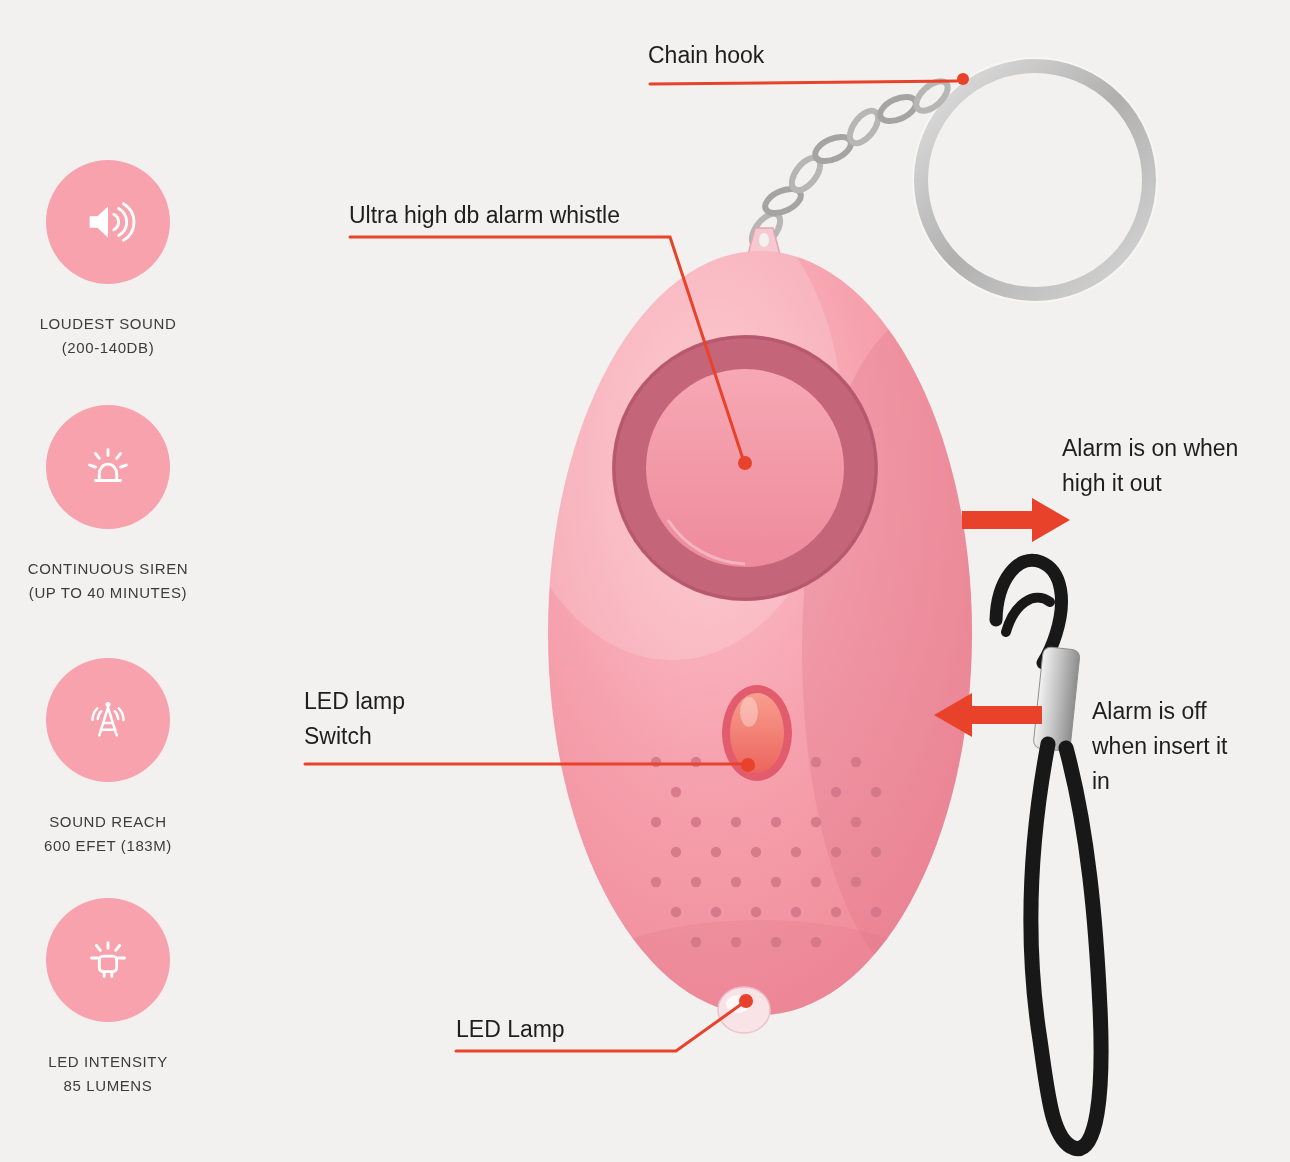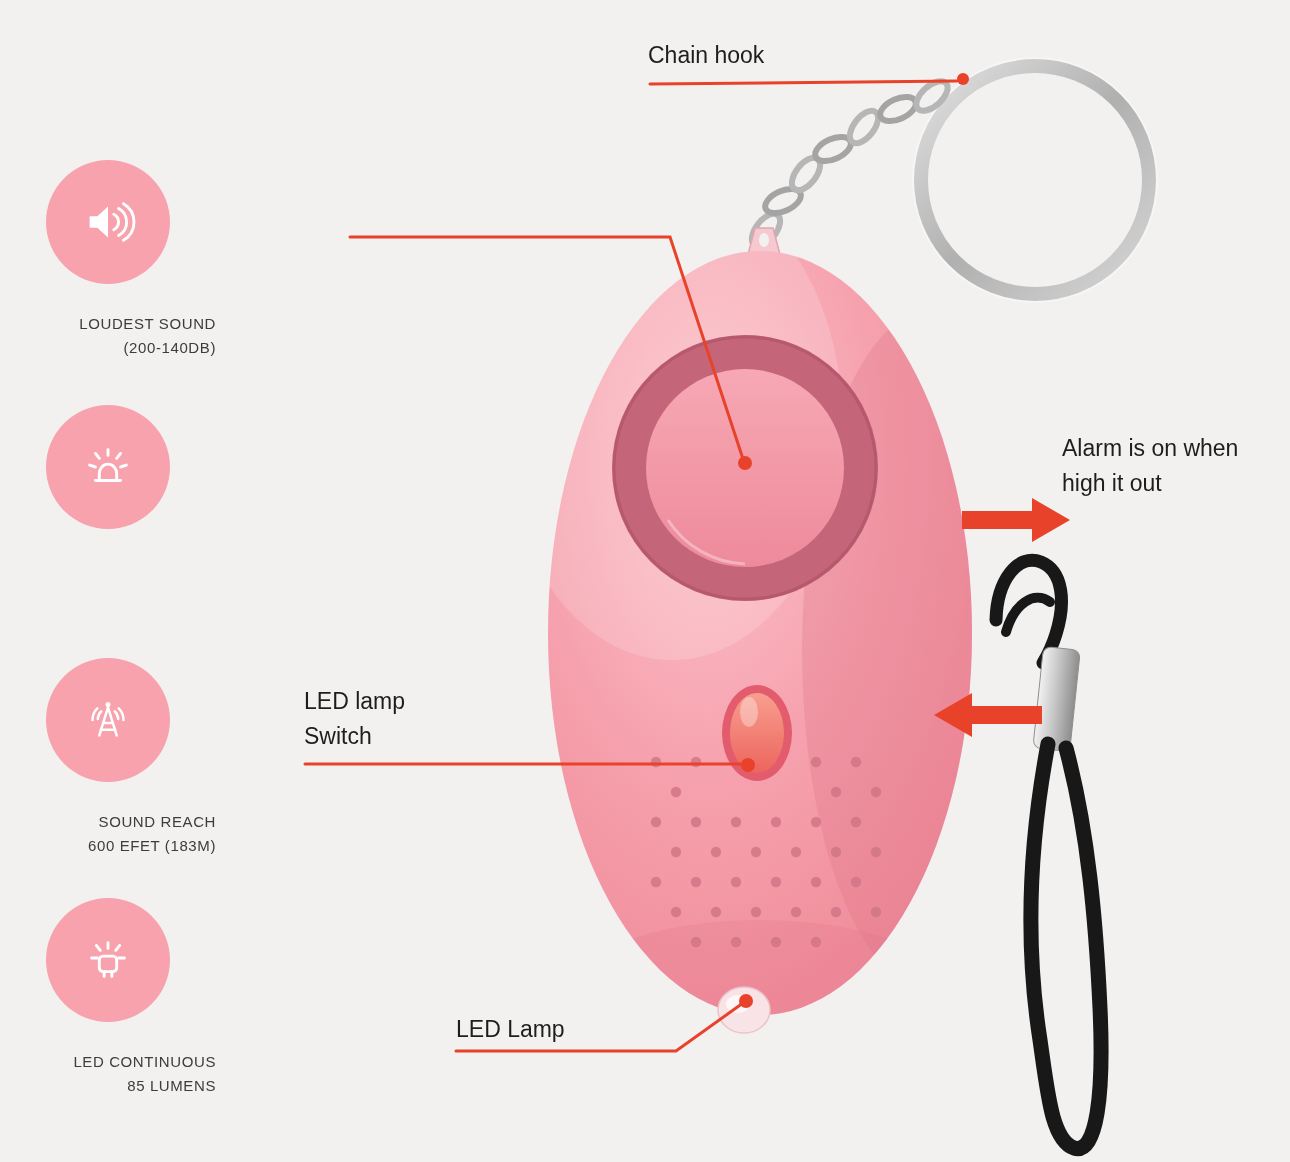--- a/index.html
+++ b/index.html
@@ -7,21 +7,21 @@
     --accent:#e8432a;
     --badge-pink:#f8a2ae;
     --text-dark:#1e1e1e;
     --feature-text:#3c3c3c;
     --lanyard-black:#181818;
   }
   *{margin:0;padding:0;box-sizing:border-box}
   body{background:#dcdcdc;font-family:"Liberation Sans","DejaVu Sans",sans-serif}
   .stage{position:relative;width:1290px;height:1162px;background:var(--background);overflow:hidden}
   .scene{position:absolute;left:0;top:0}
-  .feature{position:absolute;width:216px;left:0;text-align:right}
+  .feature{position:absolute;width:216px;left:0;text-align:center}
   .badge{width:124px;height:124px;margin:0 auto;border-radius:50%;background:var(--badge-pink);
          display:flex;align-items:center;justify-content:center}
   .feature-label{margin-top:28px;font-size:15px;line-height:24px;letter-spacing:.6px;color:var(--feature-text)}
   .callout{position:absolute;font-size:23px;line-height:35px;color:var(--text-dark);white-space:nowrap}
 </style>
 </head>
 <body>
 
 <div class="stage">
 
@@ -171,20 +171,24 @@
     </div>
   </div>
 
   <div class="feature" style="top:405px">
     <div class="badge">
       <svg width="58" height="58" viewBox="0 0 60 60">
         <path d="M17 44 h26 M21 44 v-7 a9 10 0 0 1 18 0 v7" stroke="#fff" stroke-width="3" fill="none" stroke-linecap="round"></path>
         <path d="M30 12 v6 M17 16 l4 5 M43 16 l-4 5 M11 28 l6 2 M49 28 l-6 2" stroke="#fff" stroke-width="3" fill="none" stroke-linecap="round"></path>
       </svg>
     </div>
+    <div class="feature-label">
+      <div>CONTINUOUS SIREN</div>
+      <div>(UP TO 40 MINUTES)</div>
+    </div>
   </div>
 
   <div class="feature" style="top:658px">
     <div class="badge">
       <svg width="58" height="58" viewBox="0 0 60 60">
         <circle cx="30" cy="14" r="2.6" fill="#fff"></circle>
         <path d="M30 17 L21 46 M30 17 L39 46 M25 33 h10 M22.5 40 h15" stroke="#fff" stroke-width="2.6" fill="none" stroke-linecap="round"></path>
         <path d="M19 18 a16 16 0 0 0 -5 12 M23 21 a11 11 0 0 0 -3.5 8 M41 18 a16 16 0 0 1 5 12 M37 21 a11 11 0 0 1 3.5 8" stroke="#fff" stroke-width="2.6" fill="none" stroke-linecap="round"></path>
       </svg>
     </div>
@@ -196,34 +200,40 @@
 
   <div class="feature" style="top:898px">
     <div class="badge">
       <svg width="58" height="58" viewBox="0 0 60 60">
         <rect x="21" y="26" width="18" height="16" rx="4" stroke="#fff" stroke-width="3" fill="none"></rect>
         <path d="M26 42 v5 M34 42 v5" stroke="#fff" stroke-width="3" stroke-linecap="round"></path>
         <path d="M30 12 v6 M18 15 l4 5 M42 15 l-4 5 M13 28 h6 M47 28 h-6" stroke="#fff" stroke-width="3" fill="none" stroke-linecap="round"></path>
       </svg>
     </div>
     <div class="feature-label">
-      <div>LED CONTINUOUS</div>
+      <div>LED INTENSITY</div>
       <div>85 LUMENS</div>
     </div>
   </div>
 
   <div class="callout" style="left:648px;top:38px">Chain hook</div>
 
+  <div class="callout" style="left:349px;top:198px">Ultra high db alarm whistle</div>
 
   <div class="callout" style="left:304px;top:684px">
     <div>LED lamp</div>
     <div>Switch</div>
   </div>
 
   <div class="callout" style="left:456px;top:1012px">LED Lamp</div>
 
   <div class="callout" style="left:1062px;top:431px">
     <div>Alarm is on when</div>
     <div>high it out</div>
   </div>
 
+  <div class="callout" style="left:1092px;top:694px">
+    <div>Alarm is off</div>
+    <div>when insert it</div>
+    <div>in</div>
+  </div>
 
 </div>
 
 </body></html>

